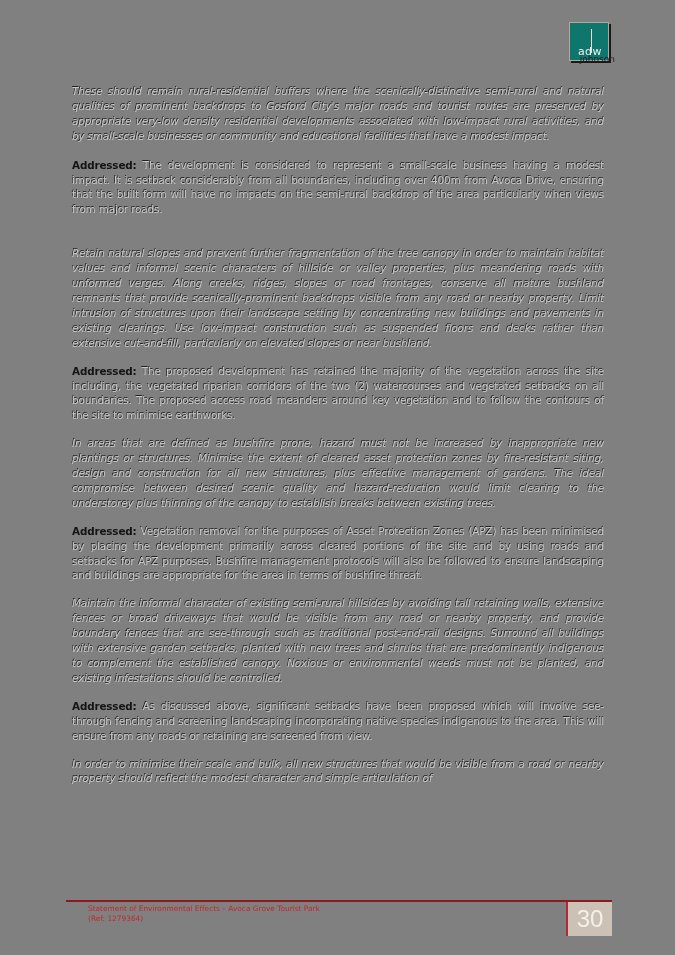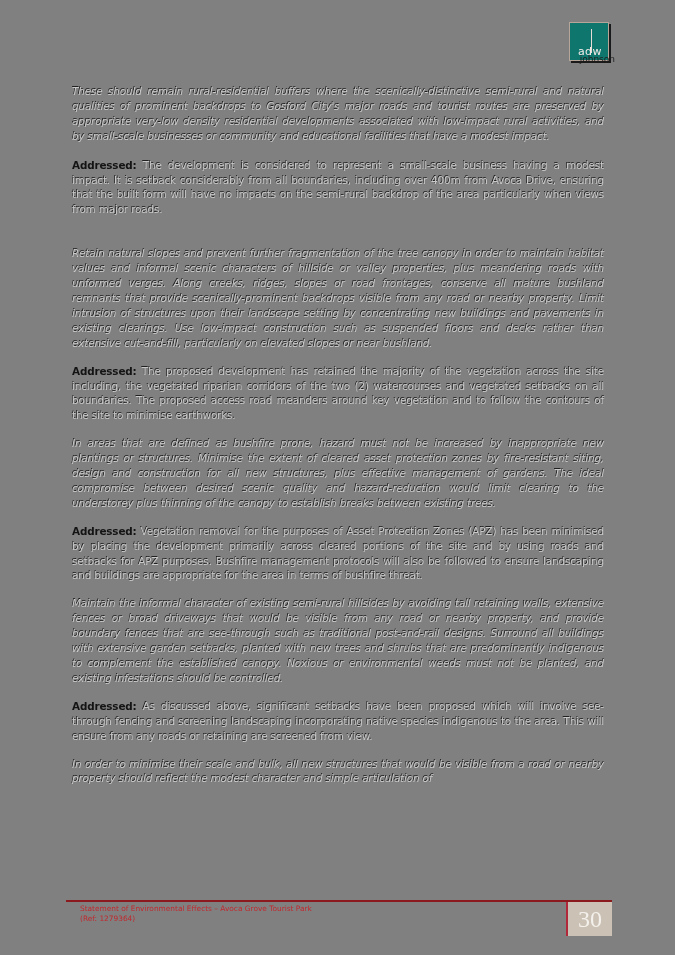--- a/index.html
+++ b/index.html
@@ -99,21 +99,21 @@
     .footer-rule {
       position: absolute;
       left: 66px;
       top: 900px;
       width: 546px;
       height: 2px;
       background: #8b1a1f;
     }
     .footer-text {
       position: absolute;
-      left: 80px;
+      left: 88px;
       top: 904px;
       color: #c0282e;
       font-size: 7.4px;
       line-height: 10.2px;
       font-family: "DejaVu Sans", sans-serif;
     }
     .footer-text div {
       white-space: nowrap;
     }
     .page-num {
@@ -121,21 +121,21 @@
       left: 566px;
       top: 902px;
       width: 44px;
       height: 34px;
       background: #cbc1b4;
       border-left: 2px solid #b0283a;
       color: #f4f1ec;
       font-size: 24px;
       line-height: 34px;
       text-align: center;
-      font-family: Liberation Serif, serif;
+      font-family: Liberation Sans, sans-serif;
       font-weight: 200;
     }
   </style>
 </head>
 <body>
 
 <div class="logo">
   <div class="logo-box">
     <div class="logo-line"></div>
     <div class="logo-text">adw</div>

